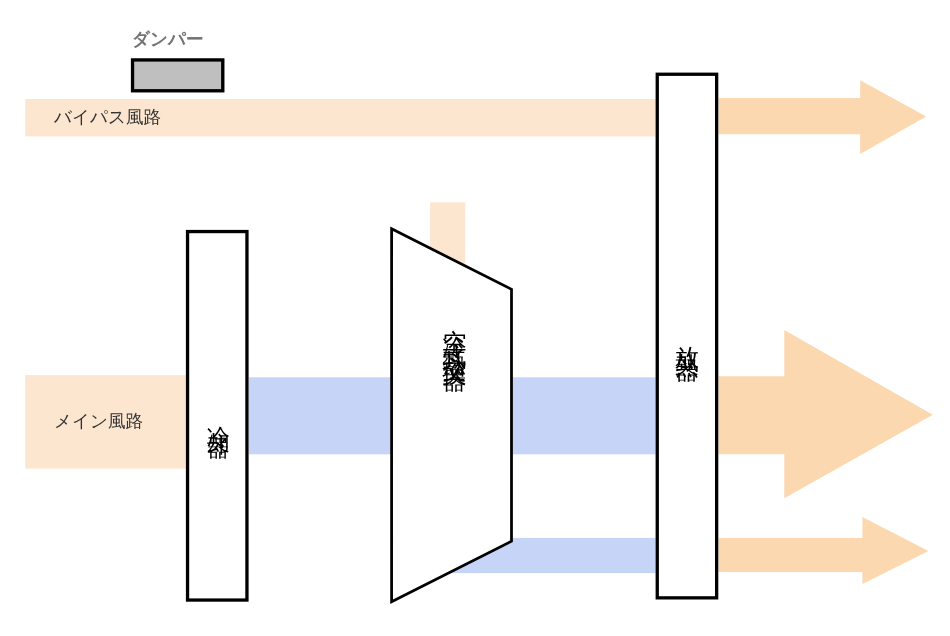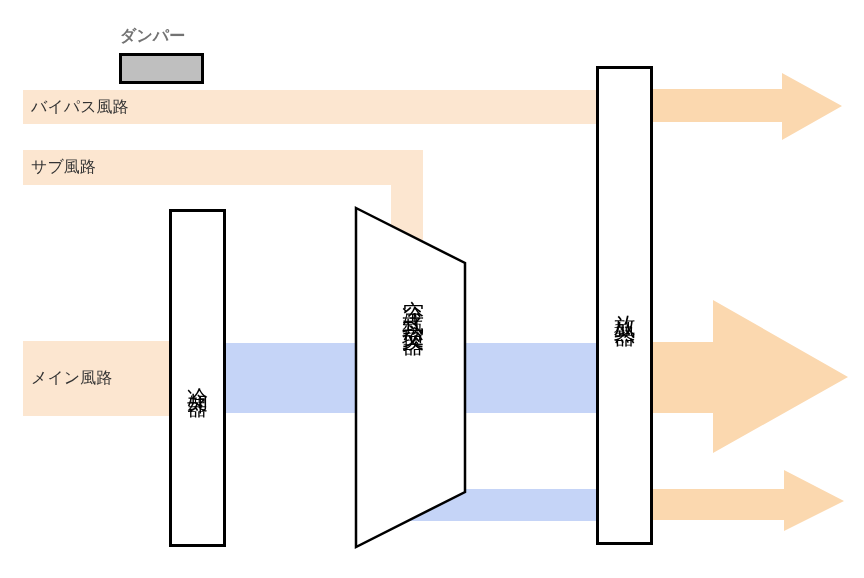--- a/index.html
+++ b/index.html
@@ -20,27 +20,27 @@
   
   .band {
     position: absolute;
     display: flex;
     align-items: center;
     z-index: 1;
   }
   .band-label {
     font-size: 16px;
     color: #333333;
-    padding-left: 8px;
+    padding-left: 26px;
     white-space: nowrap;
   }
   #bypass-band { left: 23px; top: 90px;  width: 574px; height: 34px; }
   #sub-band    { left: 23px; top: 150px; width: 400px; height: 35px; }
   #sub-duct    { left: 391px; top: 184px; width: 32px; height: 62px; z-index: 1; }
-  #main-band   { left: 23px; top: 341px; width: 147px; height: 75px; }
+  #main-band   { left: 23px; top: 341px; width: 147px; height: 85px; }
 
   
   #blue-main  { left: 226px; top: 343px; width: 371px; height: 70px; z-index: 1; }
   #blue-lower { left: 405px; top: 489px; width: 192px; height: 32px; z-index: 1; }
 
   
   #arrows-svg {
     position: absolute;
     left: 0; top: 0;
     width: 864px; height: 578px;
@@ -105,23 +105,20 @@
 </style>
 </head>
 <body>
 
 <div id="canvas">
 
   <div id="bypass-band" class="band" style="background-color: rgb(252, 230, 208);">
     <span class="band-label">バイパス風路</span>
   </div>
 
-  <div id="sub-band" class="band" style="background-color: rgb(252, 230, 208);">
-    <span class="band-label">サブ風路</span>
-  </div>
 
   <div id="sub-duct" class="abs" style="background-color: rgb(252, 230, 208);"></div>
 
   <div id="main-band" class="band" style="background-color: rgb(252, 230, 208);">
     <span class="band-label">メイン風路</span>
   </div>
 
   <div id="blue-main" class="abs" style="background-color: rgb(197, 212, 247);"></div>
   <div id="blue-lower" class="abs" style="background-color: rgb(197, 212, 247);"></div>
 

